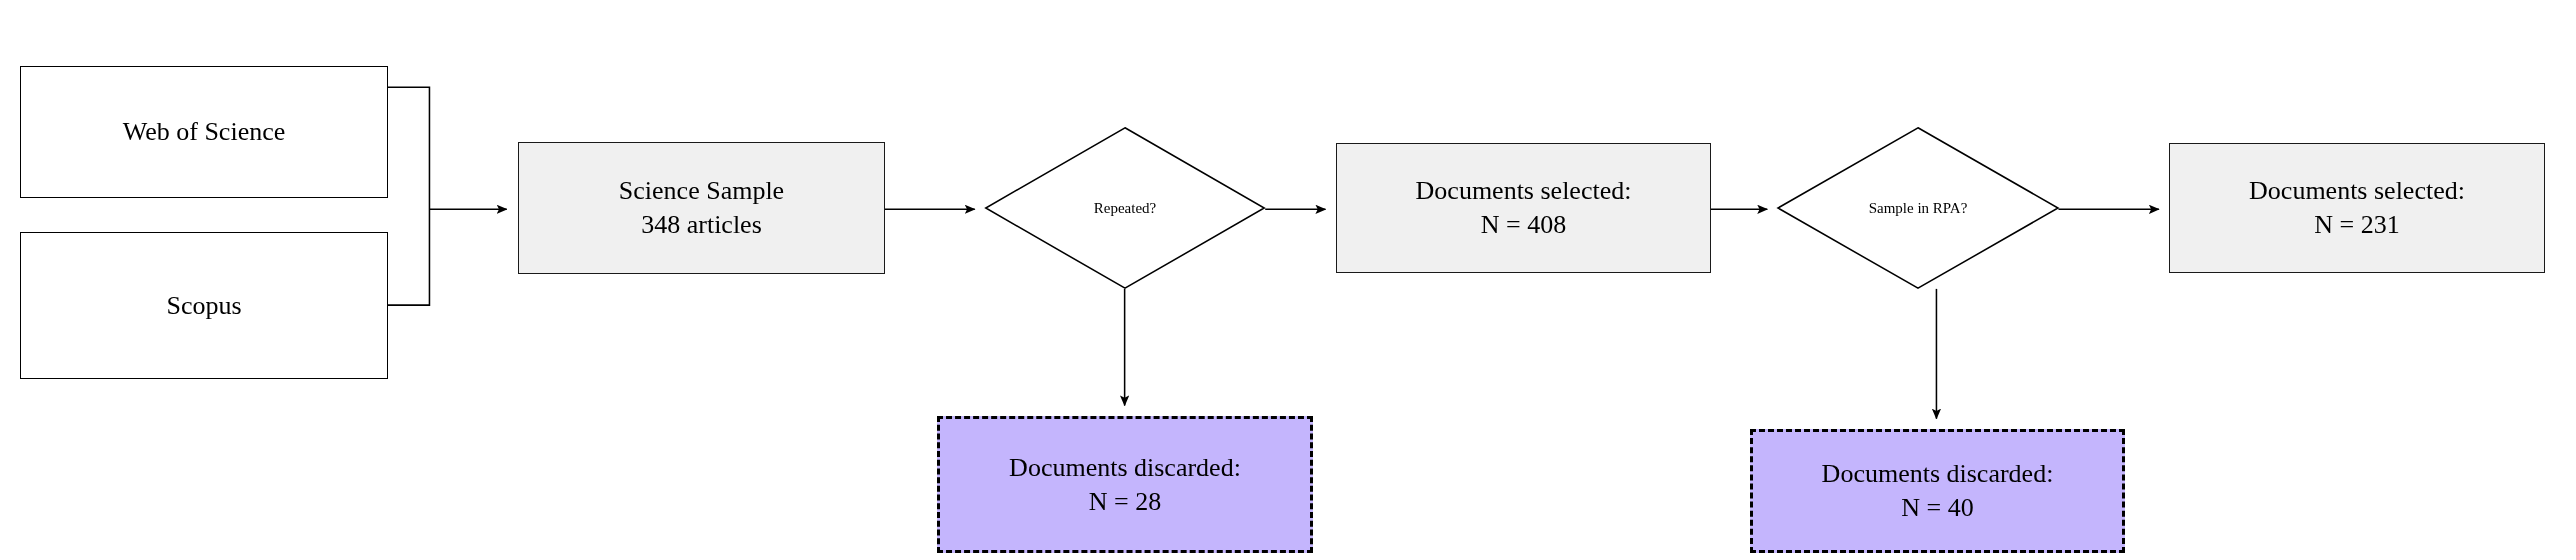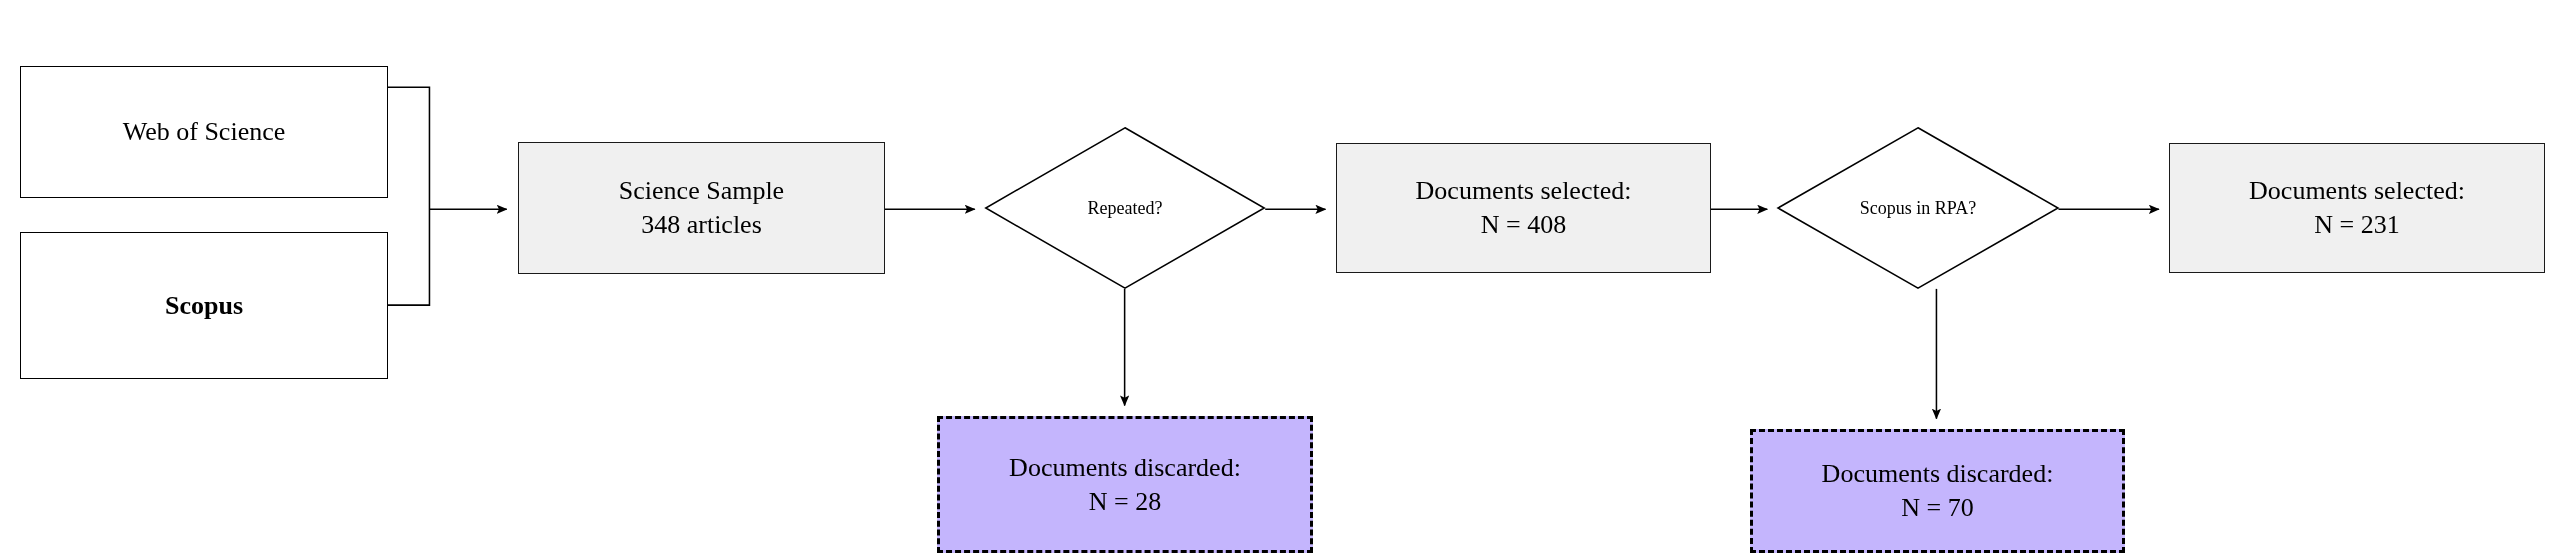--- a/index.html
+++ b/index.html
@@ -65,21 +65,21 @@
   }
   .diamond-label {
     position: absolute;
     left: 0;
     top: 0;
     width: 100%;
     height: 100%;
     display: flex;
     align-items: center;
     justify-content: center;
-    font-size: 18px;
+    font-size: 15px;
     white-space: nowrap;
   }
 
   
   #wires {
     position: absolute;
     left: 0;
     top: 0;
     width: 2576px;
     height: 560px;
@@ -125,21 +125,21 @@
 
     <g>
       <line x1="2507" y1="374" x2="2507" y2="542" stroke="#000000" stroke-width="2" marker-end="url(#arrowhead)"></line>
     </g>
   </svg>
 
   <div class="node box-source" style="left:20px; top:21.6px; width:368px; height:132px;margin-top:44px;">
     <span class="line">Web of Science</span>
   </div>
 
-  <div class="node box-source" style="left:20px; top:232px; width:368px; height:147px;font-weight:bold;">
+  <div class="node box-source" style="left:20px; top:232px; width:368px; height:147px;">
     <span class="line">Scopus</span>
   </div>
 
   <div class="node box-process" style="left:518px; top:142px; width:367px; height:132px;">
     <span class="line">Science Sample</span>
     <span class="line">348 articles</span>
   </div>
 
   <div class="diamond-wrap" style="left:985px; top:127px; width:280px; height:162px;">
     <svg width="280" height="162" viewBox="0 0 363 210">
@@ -150,32 +150,32 @@
 
   <div class="node box-process" style="left:1336px; top:143px; width:375px; height:130px;">
     <span class="line">Documents selected:</span>
     <span class="line">N = 408</span>
   </div>
 
   <div class="diamond-wrap" style="left:1777px; top:127px; width:282px; height:162px;">
     <svg width="282" height="162" viewBox="0 0 365 210">
       <polygon points="182.5,1 364,105 182.5,209 1,105" fill="#ffffff" stroke="#000000" stroke-width="2"></polygon>
     </svg>
-    <div class="diamond-label">Scopus in RPA?</div>
+    <div class="diamond-label">Sample in RPA?</div>
   </div>
 
   <div class="node box-process" style="left:2169px; top:143px; width:376px; height:130px;">
     <span class="line">Documents selected:</span>
     <span class="line">N = 231</span>
   </div>
 
   <div class="node box-discard" style="left:937px; top:416px; width:376px; height:137px;">
     <span class="line">Documents discarded:</span>
     <span class="line">N = 28</span>
   </div>
 
   <div class="node box-discard" style="left:1750px; top:429px; width:375px; height:124px;">
     <span class="line">Documents discarded:</span>
-    <span class="line">N = 70</span>
+    <span class="line">N = 40</span>
   </div>
 
 </div>
 
 
 </body></html>

